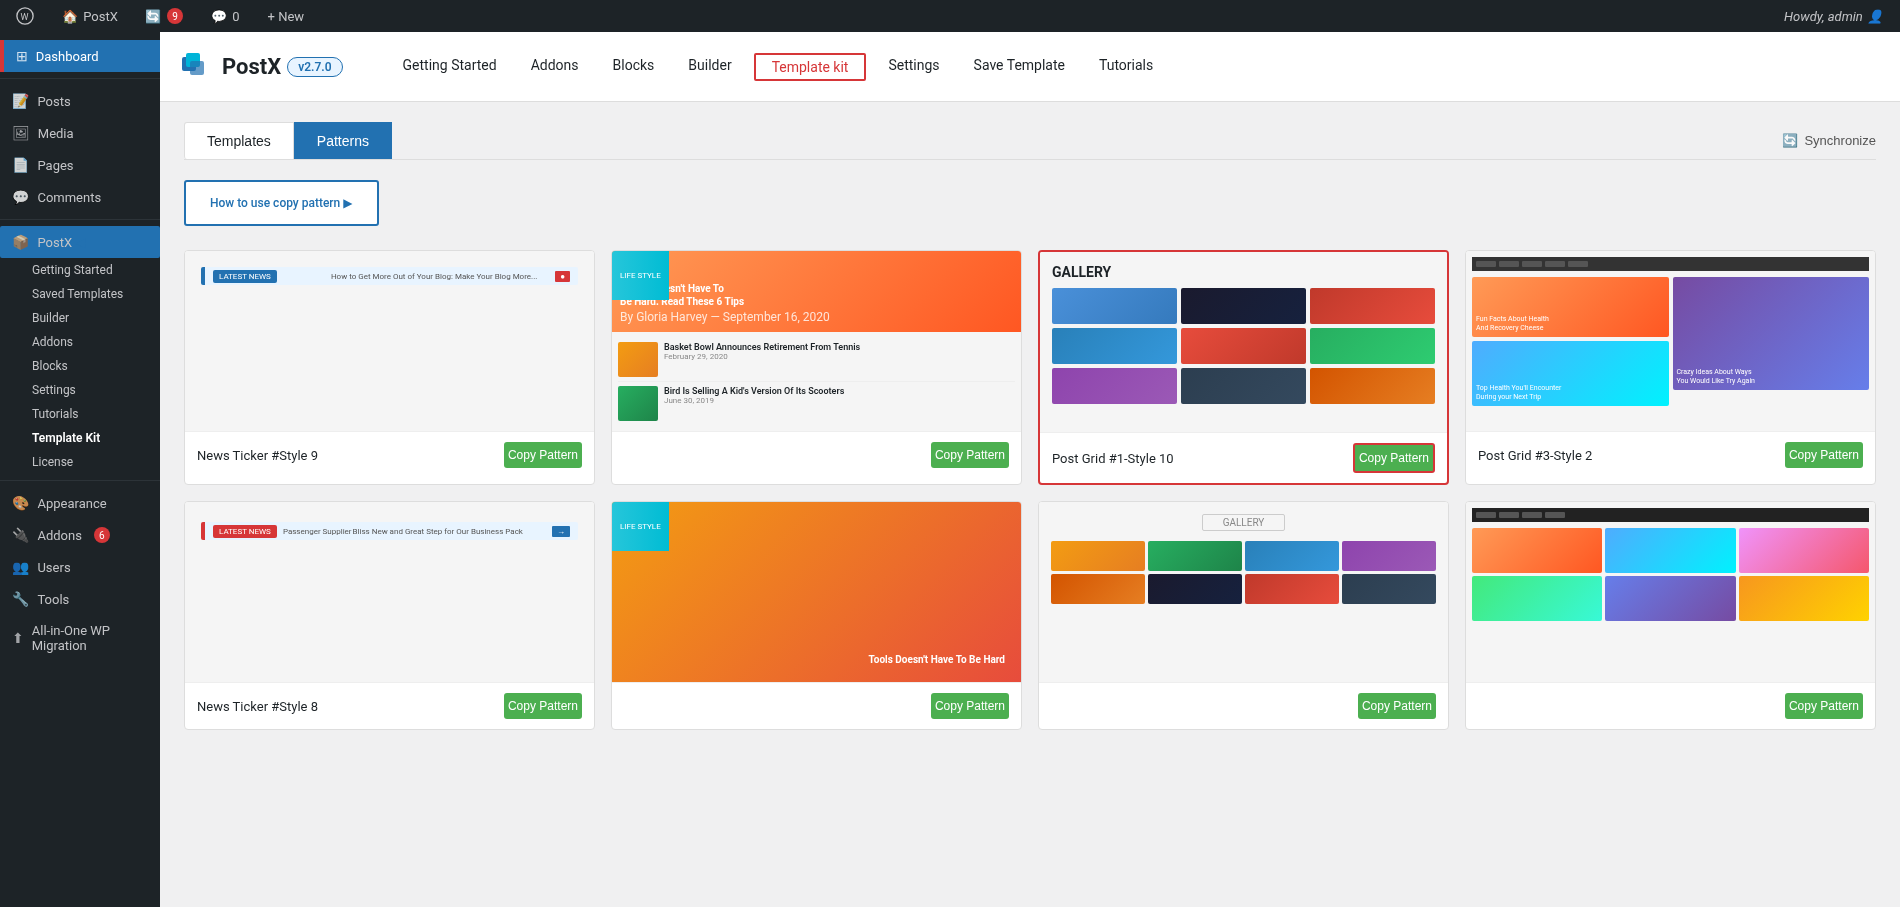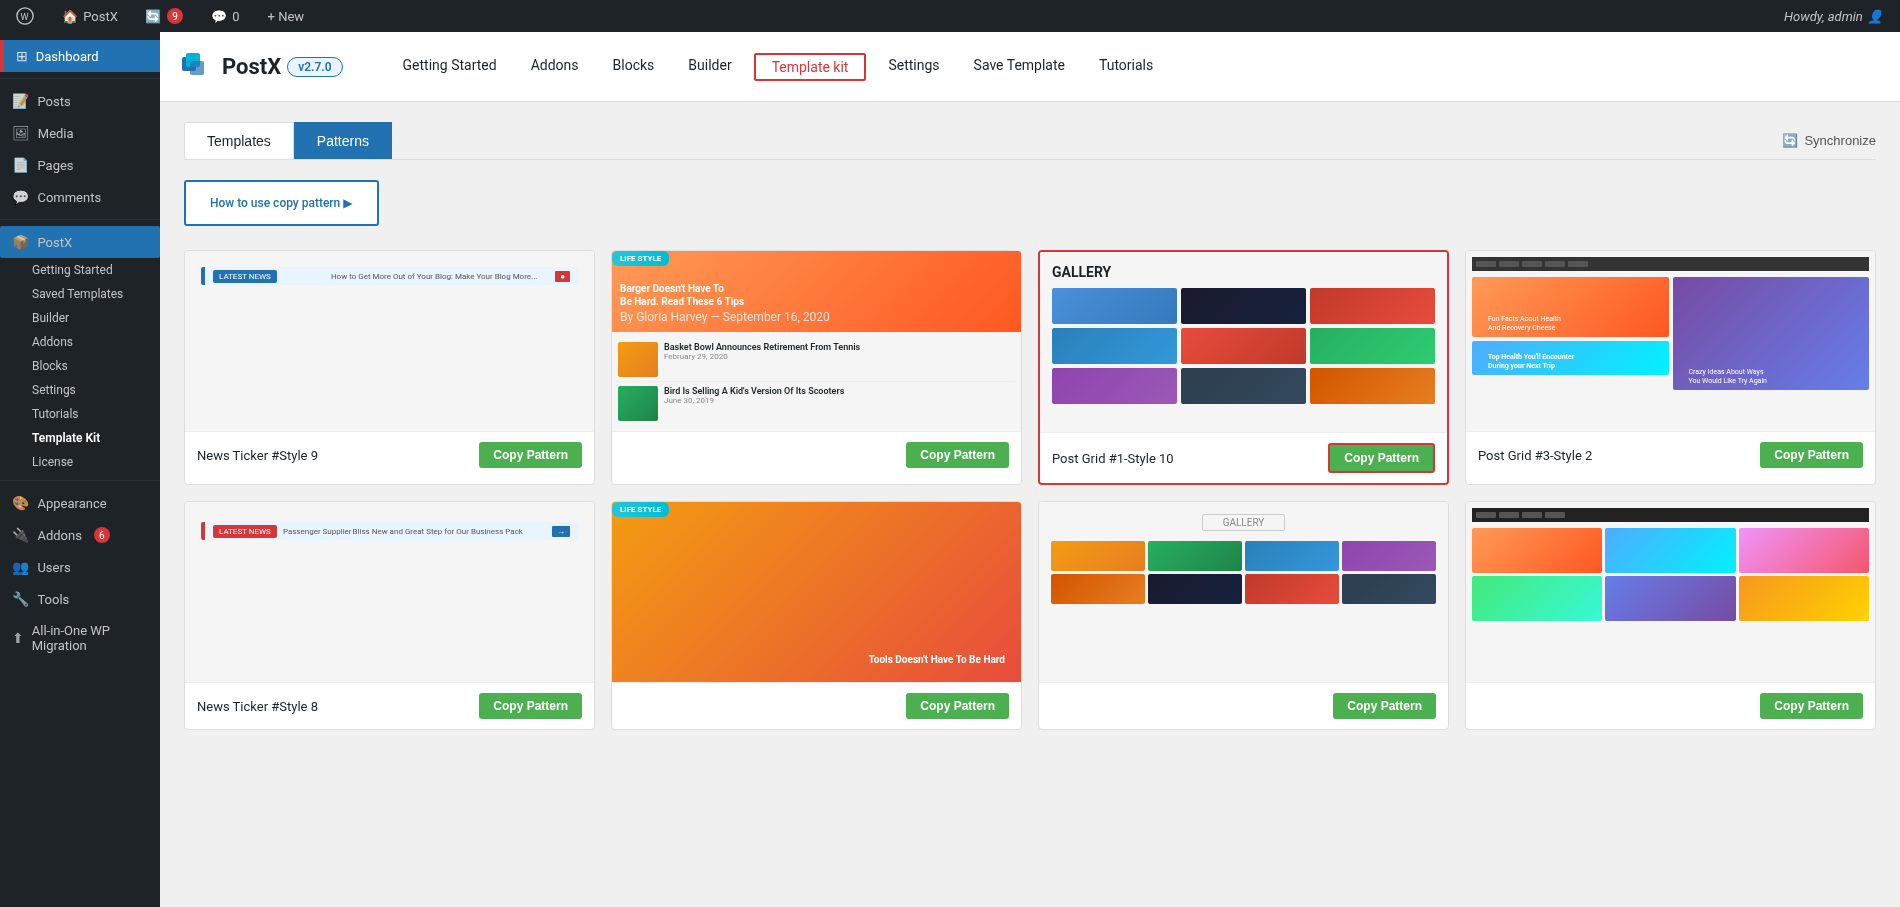--- a/index.html
+++ b/index.html
@@ -168,25 +168,25 @@
       display: flex;
       align-items: center;
       justify-content: space-between;
       border-top: 1px solid #eee;
     }
     .card-title { font-size: 13px; color: #1d2327; }
     .copy-btn {
       background: #4caf50;
       color: #fff;
       border: none;
-      padding: 6px 14px;
+      padding: 6px 4px;
       border-radius: 3px;
       cursor: pointer;
       font-size: 12px;
-      font-weight: 700;
+      font-weight: 400;
     }
     .copy-btn.highlighted { border: 2px solid #d63638; }
 
     
     .news-ticker-preview {
       display: flex;
       flex-direction: column;
       padding: 16px;
       gap: 8px;
     }
@@ -250,41 +250,41 @@
       background: linear-gradient(135deg, #ff9a56, #ff5722);
       position: relative;
       display: flex;
       align-items: flex-end;
       padding: 8px;
     }
     .lf-hero-tag {
       position: absolute;
       top: 0; left: 0;
       background: linear-gradient(90deg, #26c6da, #00bcd4);
-      color: #fff; font-size: 8px; padding: 3px 8px; font-weight: 700; border-radius: 6px;
+      color: #fff; font-size: 8px; padding: 20px 8px; font-weight: 400;
     }
     .lf-hero-text { color: #fff; font-size: 10px; font-weight: 700; line-height: 1.3; }
     .lf-hero-meta { color: rgba(255,255,255,0.8); font-size: 12px; margin-top: 2px; }
     .lf-items { padding: 6px; }
     .lf-item { display: flex; gap: 6px; padding: 4px 0; border-bottom: 1px solid #eee; }
     .lf-item:last-child { border-bottom: none; }
     .lf-thumb { width: 40px; height: 35px; background: #bbb; border-radius: 2px; flex-shrink: 0; overflow: hidden; }
     .lf-t1 { background: linear-gradient(135deg, #f39c12, #e67e22); }
     .lf-t2 { background: linear-gradient(135deg, #27ae60, #1e8449); }
     .lf-item-text { font-size: 9px; font-weight: 600; color: #1d2327; }
     .lf-item-date { font-size: 8px; color: #888; }
 
     .pg-preview {
       padding: 6px;
       height: 100%;
     }
     .pg-mini-header { background: #333; height: 14px; margin-bottom: 6px; display: flex; align-items: center; padding: 0 4px; gap: 3px; }
     .pg-mini-nav { background: #555; height: 6px; width: 20px; border-radius: 1px; }
     .pg-big { height: 70px; background: linear-gradient(135deg, #667eea, #764ba2); border-radius: 2px; margin-bottom: 4px; position: relative; }
-    .pg-big-text { position: absolute; bottom: 4px; left: 16px; color: #fff; font-size: 7px; line-height: 1.3; }
+    .pg-big-text { position: absolute; bottom: 4px; left: 4px; color: #fff; font-size: 7px; line-height: 1.3; }
 
     
     .sidebar-arrow { color: #2271b1; margin-left: -4px; }
   </style>
 </head>
 <body>
 
 <div id="wpadminbar">
   <div class="adminbar-item">
     <svg class="wp-logo-icon" viewBox="0 0 20 20" fill="currentColor">
@@ -503,21 +503,21 @@
                 <div class="pg-mini-nav"></div>
                 <div class="pg-mini-nav"></div>
                 <div class="pg-mini-nav"></div>
                 <div class="pg-mini-nav"></div>
               </div>
               <div style="display:grid;grid-template-columns:1fr 1fr;gap:4px;">
                 <div style="grid-column:1/2;">
                   <div class="pg-big" style="height:60px;background:linear-gradient(135deg,#ff9a56,#ff5722);">
                     <div class="pg-big-text">Fun Facts About Health<br>And Recovery Cheese</div>
                   </div>
-                  <div class="pg-big" style="height:34px;background:linear-gradient(135deg,#4facfe,#00f2fe);margin-top:3px;font-weight:bold;">
+                  <div class="pg-big" style="height:65px;background:linear-gradient(135deg,#4facfe,#00f2fe);margin-top:3px;">
                     <div class="pg-big-text">Top Health You'll Encounter<br>During your Next Trip</div>
                   </div>
                 </div>
                 <div style="grid-column:2/3;">
                   <div class="pg-big" style="height:113px;background:linear-gradient(135deg,#764ba2,#667eea);">
                     <div class="pg-big-text">Crazy Ideas About Ways<br>You Would Like Try Again</div>
                   </div>
                 </div>
               </div>
             </div>

